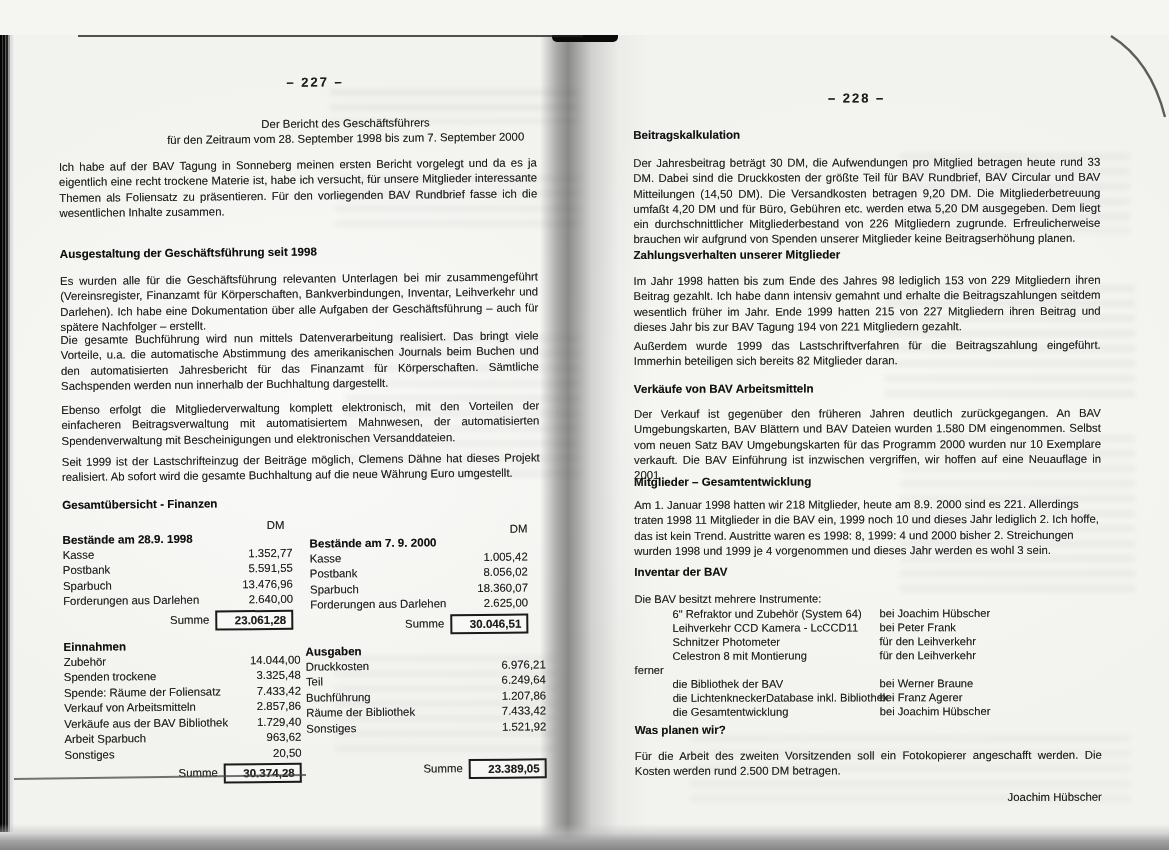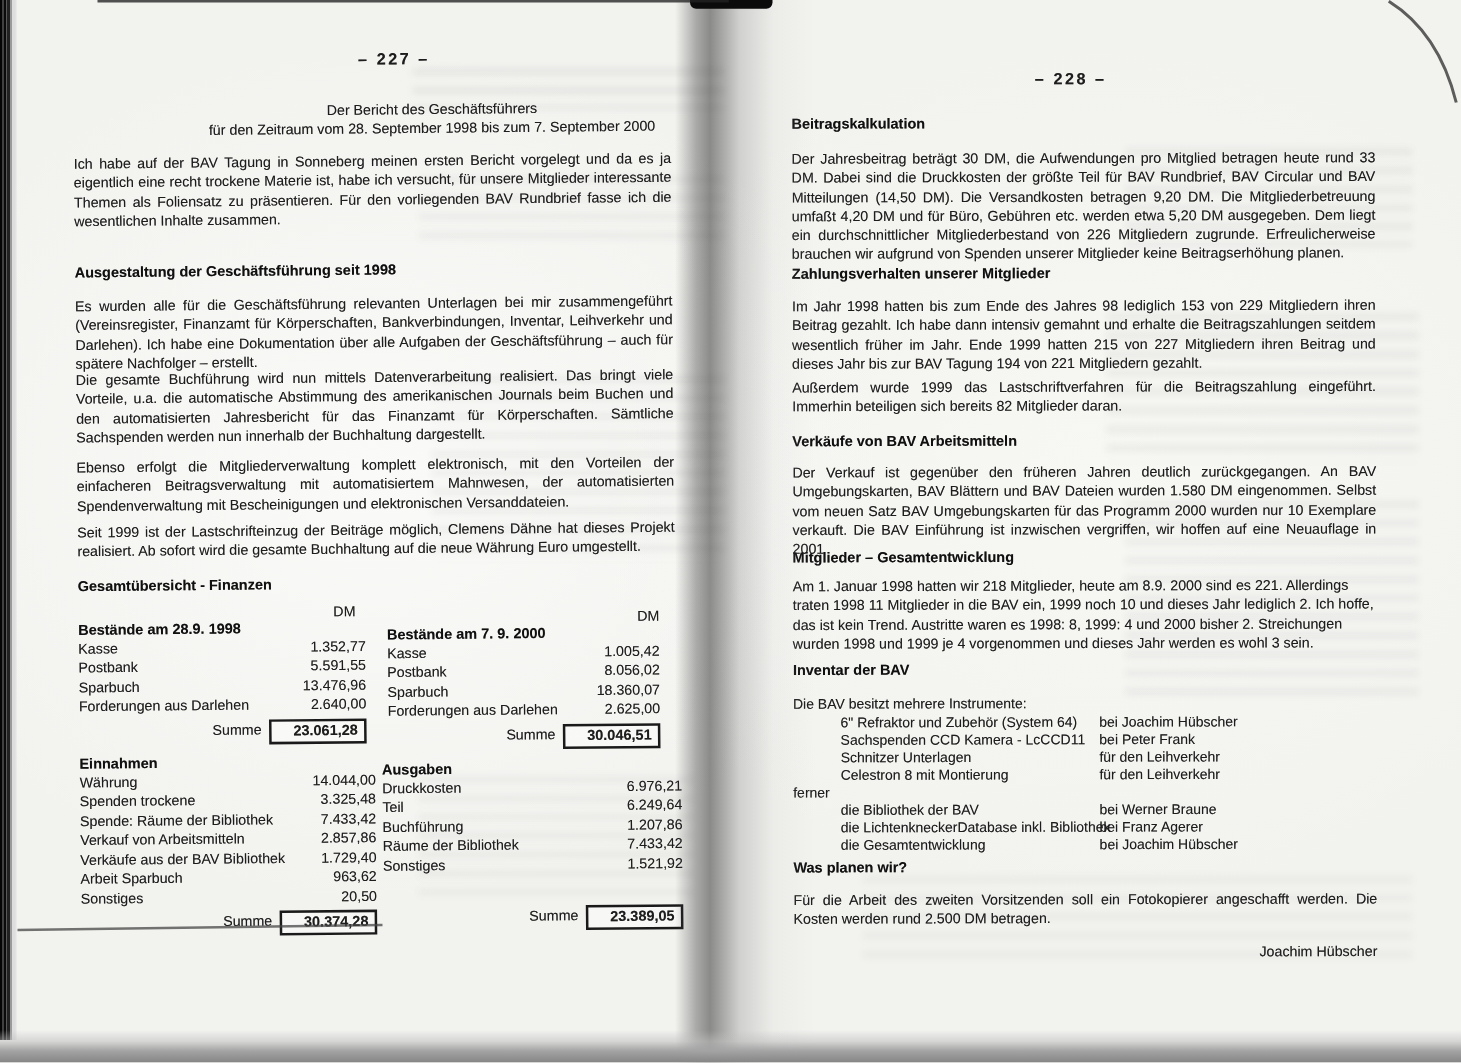--- a/index.html
+++ b/index.html
@@ -5,21 +5,21 @@
   html,body{margin:0;padding:0;}
   body{
     width:1169px;height:850px;overflow:hidden;position:relative;
     background:#f5f5f2;
     font-family:"Liberation Sans","DejaVu Sans",sans-serif;
     color:#1d1d1d;
   }
   .scan{position:absolute;inset:0;background:
     radial-gradient(ellipse 600px 500px at 300px 380px, #fafaf8 0%, rgba(250,250,248,0) 70%),
     radial-gradient(ellipse 600px 500px at 880px 380px, #f7f7f4 0%, rgba(247,247,244,0) 70%),
-    #f2f2ef;}
+    #f2f2ef; margin-top: 35px;}
   
   .edge-left{position:absolute;left:0;top:0;bottom:18px;width:14px;
     background:linear-gradient(90deg,#050505 0 2px,#404040 2px 3px,#0a0a0a 3px 5px,#5a5a5a 5px 6px,#222 6px 8px,#9a9a9a 8px 10px,#dedede 10px 12px,rgba(238,238,236,0) 14px);}
   .edge-bottom{position:absolute;left:0;right:0;bottom:0;height:26px;
     background:linear-gradient(to bottom,rgba(160,160,160,0) 0%,rgba(190,190,190,.55) 35%,#a3a3a3 65%,#858585 100%);}
   .gutter{position:absolute;left:540px;top:0;bottom:0;width:112px;
     background:linear-gradient(90deg,rgba(120,120,120,0) 0%,rgba(70,70,70,.42) 15%,rgba(35,35,35,.50) 25%,rgba(120,120,120,.28) 46%,rgba(190,190,190,.12) 70%,rgba(255,255,255,0) 100%);}
   .gutter-top-blob{position:absolute;left:552px;top:0;width:66px;height:7px;background:#0b0b0b;border-radius:0 0 5px 5px;}
   .top-line-left{position:absolute;left:78px;top:0;width:505px;height:2px;background:rgba(35,35,35,.78);}
   .page-edge-line{position:absolute;left:14px;top:741px;width:292px;height:2px;background:rgba(70,70,70,.75);transform:rotate(-0.8deg);}
@@ -130,29 +130,29 @@
       </div>
       <div class="sumrow">
         <span>Summe</span>
         <span class="sumbox">30.046,51</span>
       </div>
     </div>
 
     <div class="abs fin" style="left:0;top:568px;width:237px;">
       <div class="head">Einnahmen</div>
       <div class="finrow">
-        <span class="lbl">Währung</span>
+        <span class="lbl">Zubehör</span>
         <span class="val">14.044,00</span>
       </div>
       <div class="finrow">
         <span class="lbl">Spenden trockene</span>
         <span class="val">3.325,48</span>
       </div>
       <div class="finrow">
-        <span class="lbl">Spende: Räume der Bibliothek</span>
+        <span class="lbl">Spende: Räume der Foliensatz</span>
         <span class="val">7.433,42</span>
       </div>
       <div class="finrow">
         <span class="lbl">Verkauf von Arbeitsmitteln</span>
         <span class="val">2.857,86</span>
       </div>
       <div class="finrow">
         <span class="lbl">Verkäufe aus der BAV Bibliothek</span>
         <span class="val">1.729,40</span>
       </div>
@@ -218,25 +218,25 @@
 
     <h3 class="abs head" style="left:0;top:494px;">Inventar der BAV</h3>
     <div class="abs inv" style="left:0;top:521px;">Die BAV besitzt mehrere Instrumente:</div>
 
     <div class="abs inv" style="left:0;top:536px;width:467px;">
       <div class="invrow">
         <span class="item">6" Refraktor und Zubehör (System 64)</span>
         <span class="holder">bei Joachim Hübscher</span>
       </div>
       <div class="invrow">
-        <span class="item">Sachspenden CCD Kamera - LcCCD11</span>
+        <span class="item">Leihverkehr CCD Kamera - LcCCD11</span>
         <span class="holder">bei Peter Frank</span>
       </div>
       <div class="invrow">
-        <span class="item">Schnitzer Unterlagen</span>
+        <span class="item">Schnitzer Photometer</span>
         <span class="holder">für den Leihverkehr</span>
       </div>
       <div class="invrow">
         <span class="item">Celestron 8 mit Montierung</span>
         <span class="holder">für den Leihverkehr</span>
       </div>
       <div>ferner</div>
       <div class="invrow">
         <span class="item">die Bibliothek der BAV</span>
         <span class="holder">bei Werner Braune</span>

